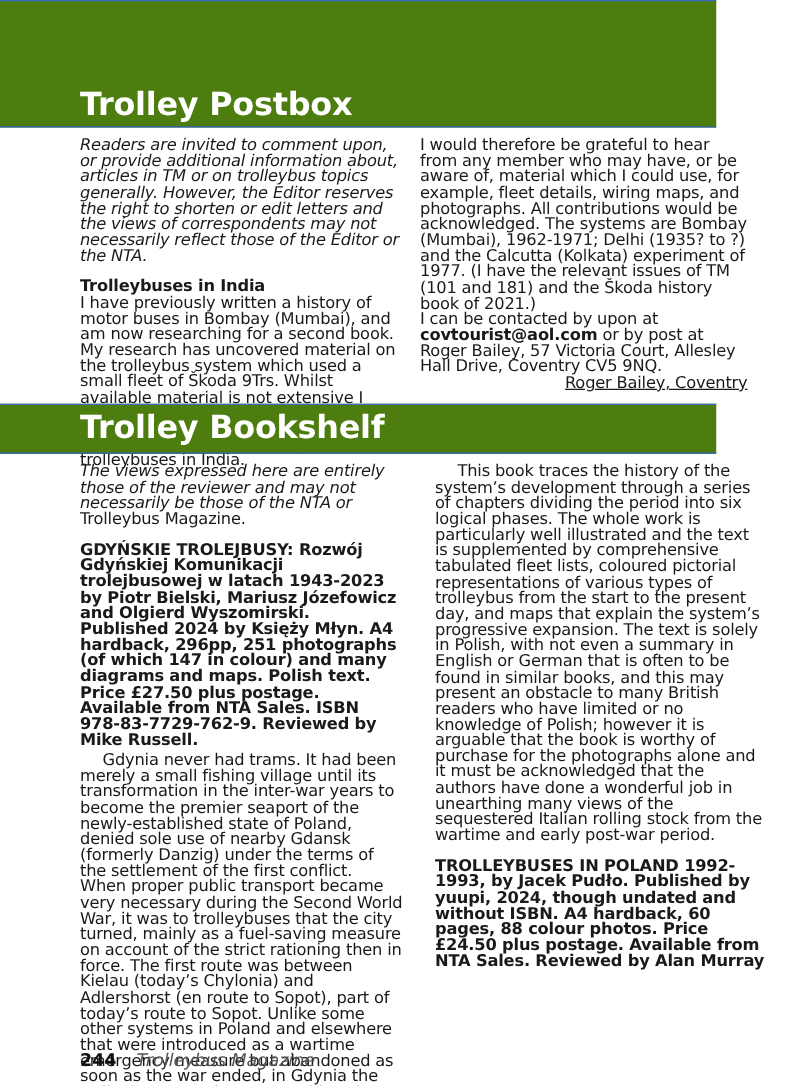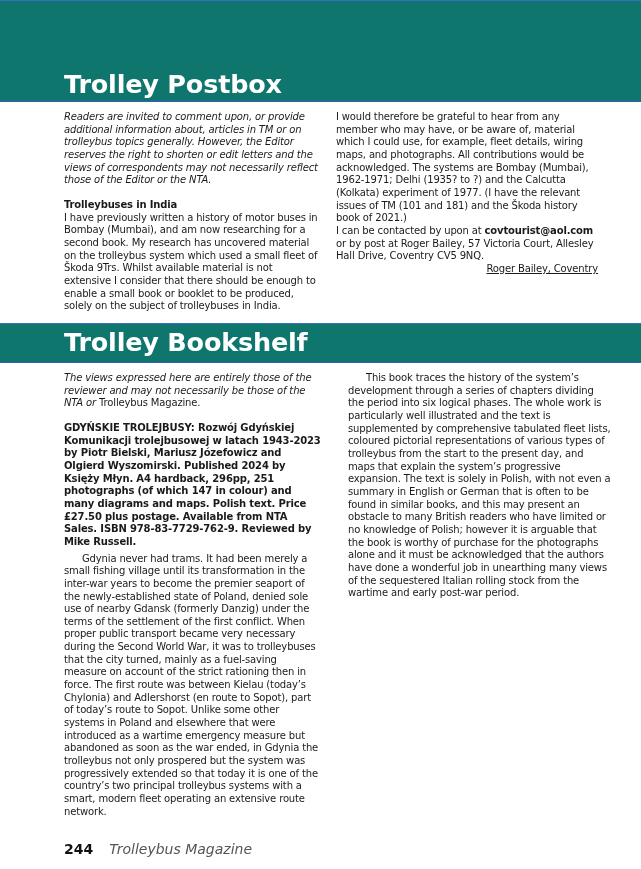--- a/index.html
+++ b/index.html
@@ -4,41 +4,41 @@
 <style>
   html, body { margin: 0; padding: 0; }
   body {
     width: 641px; height: 869px; overflow: hidden;
     background: #ffffff;
     font-family: "DejaVu Sans", sans-serif;
     color: #1a1a1a;
     position: relative;
   }
   .band {
-    position: absolute; left: 0; width: 641px;
-    background: #0f766e;
+    position: absolute; left: 0; width: 573px;
+    background: #4d7c0f;
     border-top: 1px solid #3a6cc0;
     border-bottom: 1px solid #2d5fb5;
     box-sizing: border-box;
   }
   .band-top { top: 0; height: 102px; }
   .band-mid { top: 323px; height: 40px; }
   .band-title {
     position: absolute; left: 64px;
     color: #ffffff; font-weight: bold;
     font-family: "DejaVu Sans", sans-serif;
     font-size: 25.5px; letter-spacing: -0.2px;
     white-space: nowrap;
   }
   .band-top .band-title { bottom: 2px; }
   .band-mid .band-title { top: 3px; }
 
   .col {
     position: absolute;
-    font-size: 10px; line-height: 12.65px;
+    font-size: 13px; line-height: 12.65px;
     letter-spacing: -0.15px;
   }
   .col p { margin: 0; }
   .italic { font-style: italic; }
   .bold { font-weight: bold; }
   .indent { text-indent: 18px; }
   .gap { margin-top: 12px !important; }
   .gap-s { margin-top: 4px !important; }
   .right { text-align: right; text-decoration: underline; }
 
@@ -78,18 +78,19 @@
 </div>
 
 <div class="col" id="bs-left">
   <p><span class="italic">The views expressed here are entirely those of the reviewer and may not necessarily be those of the NTA or </span><span>Trolleybus Magazine.</span></p>
   <p class="bold gap">GDYŃSKIE TROLEJBUSY: Rozwój Gdyńskiej Komunikacji trolejbusowej w latach 1943-2023 by Piotr Bielski, Mariusz Józefowicz and Olgierd Wyszomirski. Published 2024 by Księży Młyn.  A4 hardback, 296pp, 251 photographs (of which 147 in colour) and many diagrams and maps.  Polish text.  Price £27.50 plus postage.  Available from NTA Sales.  ISBN 978-83-7729-762-9.  Reviewed by Mike Russell.</p>
   <p class="indent gap-s">Gdynia never had trams.  It had been merely a small fishing village until its transformation in the inter-war years to become the premier seaport of the newly-established state of Poland, denied sole use of nearby Gdansk (formerly Danzig) under the terms of the settlement of the first conflict. When proper public transport became very necessary during the Second World War, it was to trolleybuses that the city turned, mainly as a fuel-saving measure on account of the strict rationing then in force.  The first route was between Kielau (today’s Chylonia) and Adlershorst (en route to Sopot), part of today’s route to Sopot.  Unlike some other systems in Poland and elsewhere that were introduced as a wartime emergency measure but abandoned as soon as the war ended, in Gdynia the trolleybus not only prospered but the system was progressively extended so that today it is one of the country’s two principal trolleybus systems with a smart, modern fleet operating an extensive route network.</p>
 </div>
 
 <div class="col" id="bs-right">
   <p class="indent">This book traces the history of the system’s development through a series of chapters dividing the period into six logical phases.  The whole work is particularly well illustrated and the text is supplemented by comprehensive tabulated fleet lists, coloured pictorial representations of various types of trolleybus from the start to the present day, and maps that explain the system’s progressive expansion.  The text is solely in Polish, with not even a summary in English or German that is often to be found in similar books, and this may present an obstacle to many British readers who have limited or no knowledge of Polish; however it is arguable that the book is worthy of purchase for the photographs alone and it must be acknowledged that the authors have done a wonderful job in unearthing many views of the sequestered Italian rolling stock from the wartime and early post-war period.</p>
+  <p class="bold gap">TROLLEYBUSES IN POLAND 1992-1993, by Jacek Pudło.  Published by yuupi, 2024, though undated and without ISBN.  A4 hardback, 60 pages, 88 colour photos.  Price £24.50 plus postage.  Available from NTA Sales.  Reviewed by Alan Murray</p>
 </div>
 
 <div class="footer">
   <span class="page-num">244</span>
   <span class="mag-name">Trolleybus Magazine</span>
 </div>
 
 </body></html>

